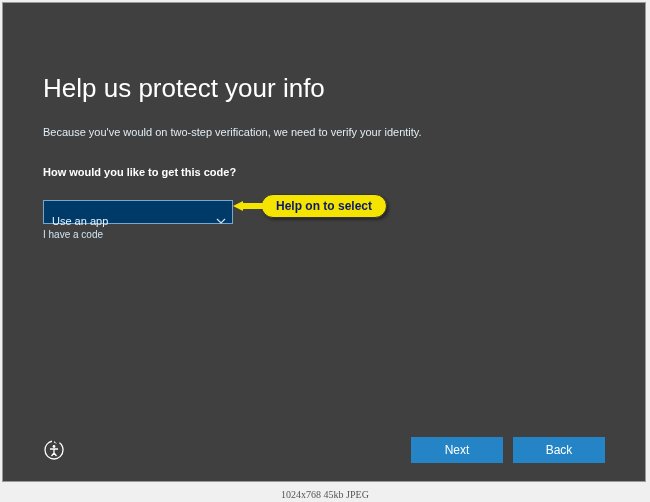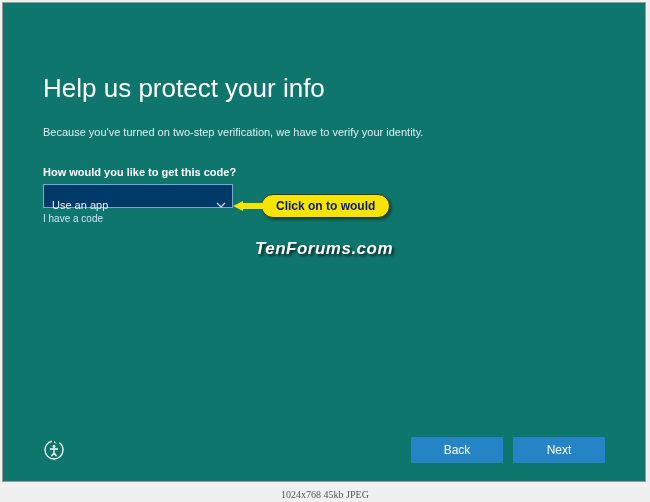--- a/index.html
+++ b/index.html
@@ -8,21 +8,21 @@
     height: 502px;
     background: #f0f0f0;
     font-family: "Segoe UI", Arial, sans-serif;
     position: relative;
     overflow: hidden;
   }
   .frame {
     position: absolute;
     top: 2px; left: 2px;
     width: 644px; height: 480px;
-    background: #0f766e;
+    background: #404040;
     border: 1px solid #999;
   }
   .content {
     position: absolute;
     left: 40px;
     top: 70px;
     right: 40px;
     color: #fff;
   }
   .title {
@@ -33,21 +33,21 @@
   }
   .subtitle {
     font-size: 11px;
     color: #e0ecf5;
     margin-bottom: 28px;
   }
   .question {
     font-size: 11px;
     font-weight: 600;
     color: #fff;
-    margin-bottom: 6px;
+    margin-bottom: 22px;
   }
   .select {
     width: 190px;
     height: 24px;
     background: #003a69;
     border: 1px solid #7aa8cc;
     display: flex;
     align-items: center;
     justify-content: space-between;
     padding: 18px 6px 0 8px;
@@ -152,52 +152,51 @@
     font-family: Liberation Serif, serif;
   }
 </style>
 </head>
 <body>
 
 <div class="frame">
 
   <div class="content">
     <h1 class="title">Help us protect your info</h1>
-    <p class="subtitle">Because you've turned on two-step verification, we have to verify your identity.</p>
+    <p class="subtitle">Because you've would on two-step verification, we need to verify your identity.</p>
     <p class="question">How would you like to get this code?</p>
 
     <div class="select">
       <span class="select-label">Use an app</span>
       <span class="chevron">
         <svg width="10" height="6" viewBox="0 0 10 6">
             <path d="M1 1 L5 5 L9 1" stroke="#cfe3f2" stroke-width="1.2" fill="none"></path>
           </svg>
       </span>
     </div>
 
     <a class="havecode">I have a code</a>
   </div>
 
   <div class="callout">
     <div class="callout-arrow"></div>
-    <div class="callout-bubble">Click on to would</div>
+    <div class="callout-bubble">Help on to select</div>
   </div>
 
-  <div class="watermark">TenForums.com</div>
 
   <div class="footer">
     <div class="ease-icon">
       <svg width="22" height="22" viewBox="0 0 22 22">
         <circle cx="11" cy="11" r="9" stroke="#fff" stroke-width="1.3" fill="none" stroke-dasharray="40 8"></circle>
         <path d="M11 2 L14 5 L11 3.5 Z" fill="#fff"></path>
         <circle cx="11" cy="7.5" r="1.4" fill="#fff"></circle>
         <path d="M7 10 L15 10 M11 10 L11 14 M11 14 L8.5 17 M11 14 L13.5 17" stroke="#fff" stroke-width="1.3" fill="none"></path>
       </svg>
     </div>
     <div class="buttons">
+      <button class="btn">Next</button>
       <button class="btn">Back</button>
-      <button class="btn">Next</button>
     </div>
   </div>
 
 </div>
 
 <div class="meta-bar">1024x768  45kb  JPEG</div>
 
 </body></html>

